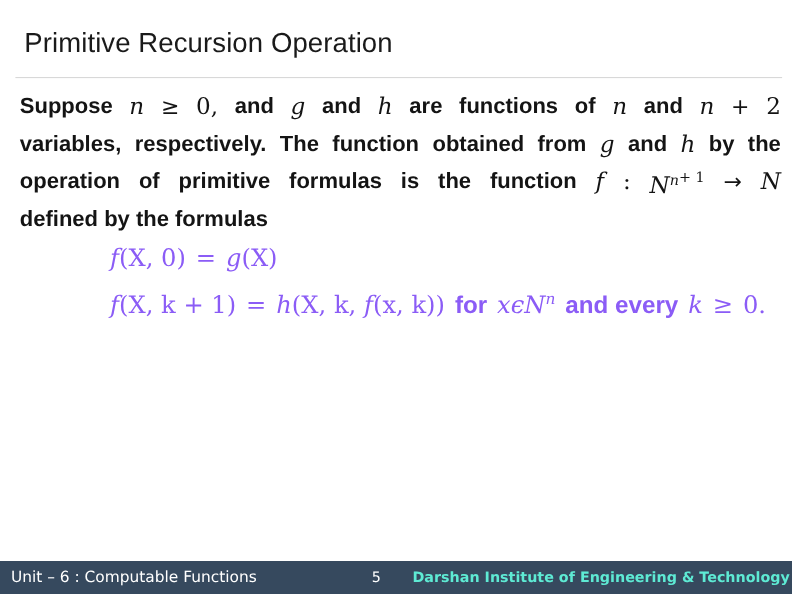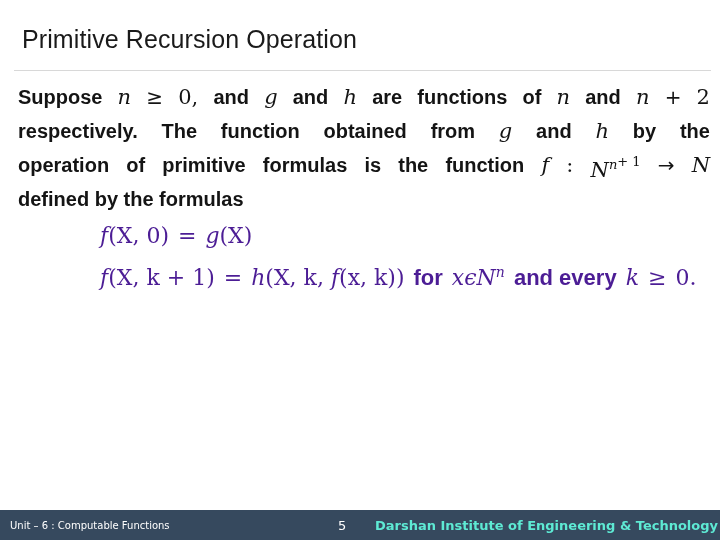--- a/index.html
+++ b/index.html
@@ -104,21 +104,21 @@
     position: absolute;
     left: 100px;
     top: 218px;
   }
   .formula-line {
     height: 36px;
     line-height: 36px;
     white-space: nowrap;
     font-family: "DejaVu Serif", serif;
     font-size: 22px;
-    color: #4c1d95;
+    color: #8b5cf6;
   }
   .fml-italic {
     font-style: italic;
   }
   .fml-roman {
     font-style: normal;
   }
   .fml-gap {
     display: inline-block;
     width: 9px;
@@ -143,21 +143,21 @@
     bottom: 0;
     width: 720px;
     height: 30px;
     background: #36495e;
     display: flex;
     align-items: center;
   }
   .footer-left {
     position: absolute;
     left: 10px;
-    font-size: 10px;
+    font-size: 14px;
     color: #ffffff;
     font-family: "DejaVu Sans", sans-serif;
     white-space: nowrap;
   }
   .footer-page {
     position: absolute;
     left: 338px;
     font-size: 13px;
     color: #ffffff;
     font-family: "DejaVu Sans", sans-serif;
@@ -194,20 +194,21 @@
     <span>functions</span>
     <span>of</span>
     <span class="mathvar">n</span>
     <span>and</span>
     <span class="mathvar">n</span>
     <span class="mathop">+</span>
     <span class="mathnum">2</span>
   </div>
 
   <div class="para-line justify">
+    <span>variables,</span>
     <span>respectively.</span>
     <span>The</span>
     <span>function</span>
     <span>obtained</span>
     <span>from</span>
     <span class="mathvar">g</span>
     <span>and</span>
     <span class="mathvar">h</span>
     <span>by</span>
     <span>the</span>

